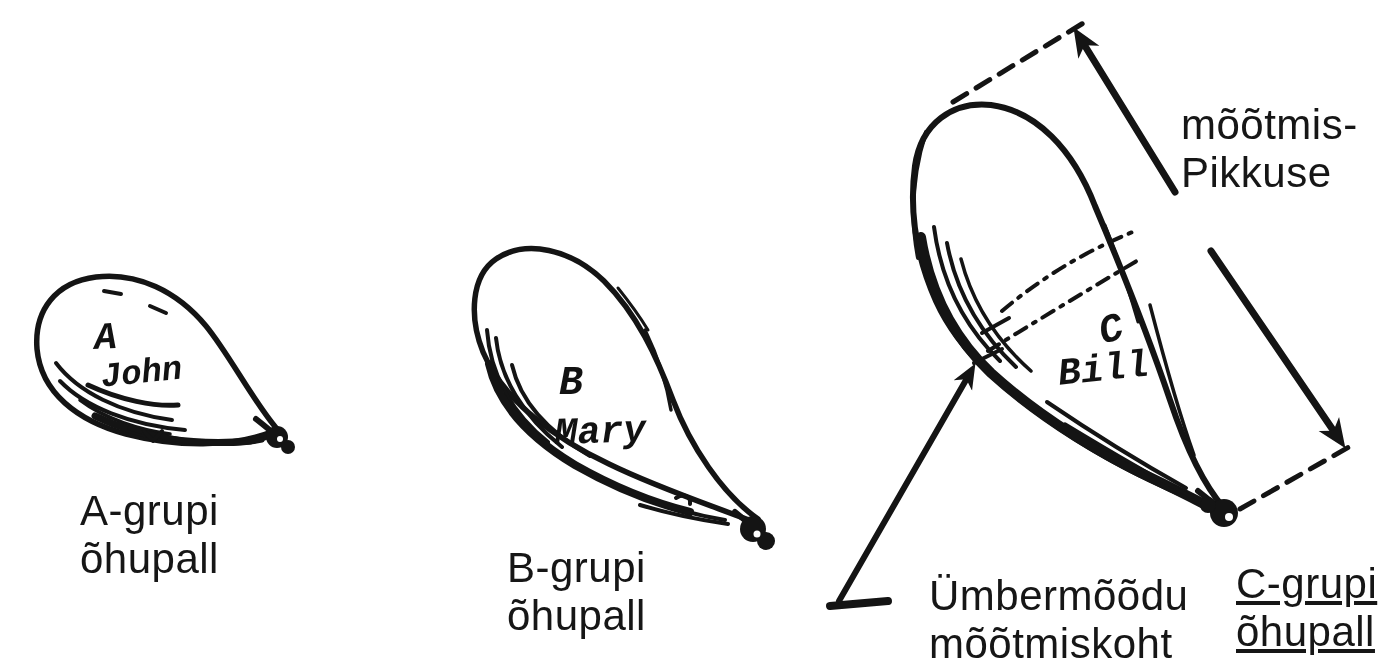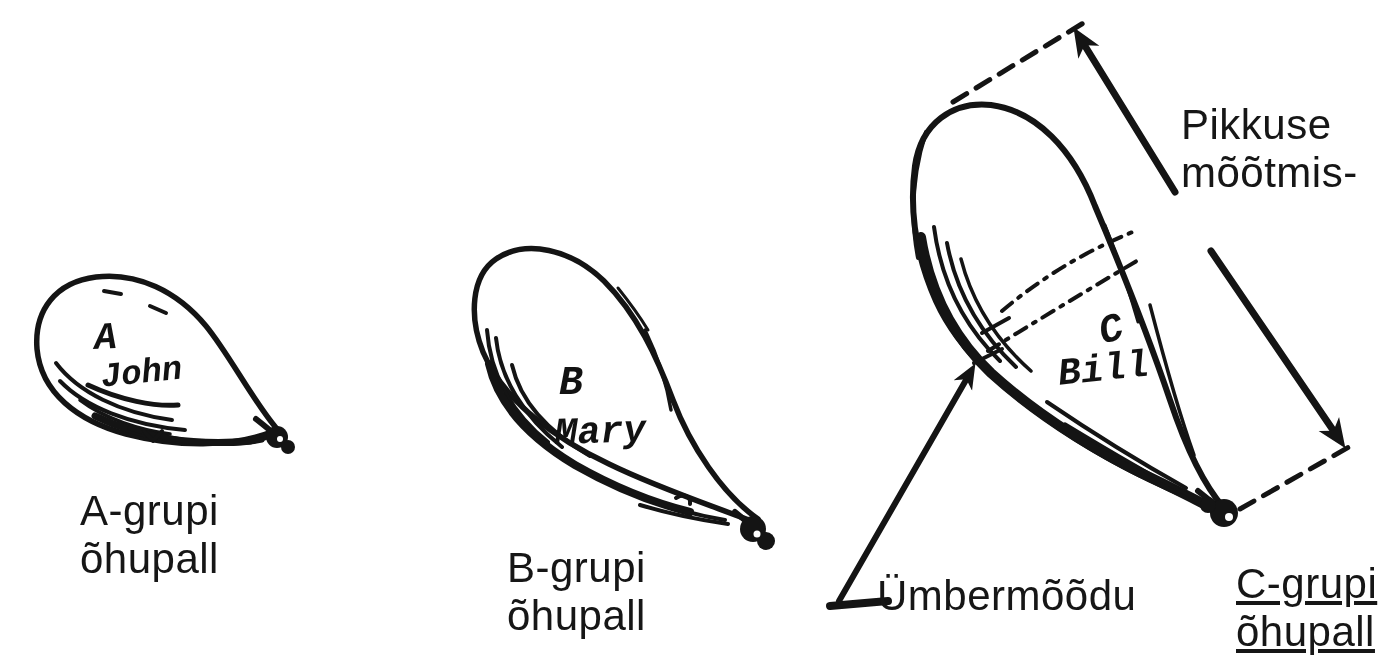--- a/index.html
+++ b/index.html
@@ -121,21 +121,22 @@
     <div>B-grupi</div>
     <div>õhupall</div>
   </div>
 
   <div class="label" style="left:1236px;top:560px;text-decoration:underline;">
     <div>C-grupi</div>
     <div>õhupall</div>
   </div>
 
   <div class="label" style="left:1181px;top:101px;">
+    <div>mõõtmis-</div>
     <div>Pikkuse</div>
-    <div>mõõtmis-</div>
   </div>
 
-  <div class="label" style="left:877px;top:572px;">
+  <div class="label" style="left:929px;top:572px;">
     <div>Ümbermõõdu</div>
+    <div>mõõtmiskoht</div>
   </div>
 
 </div>
 
 </body></html>

